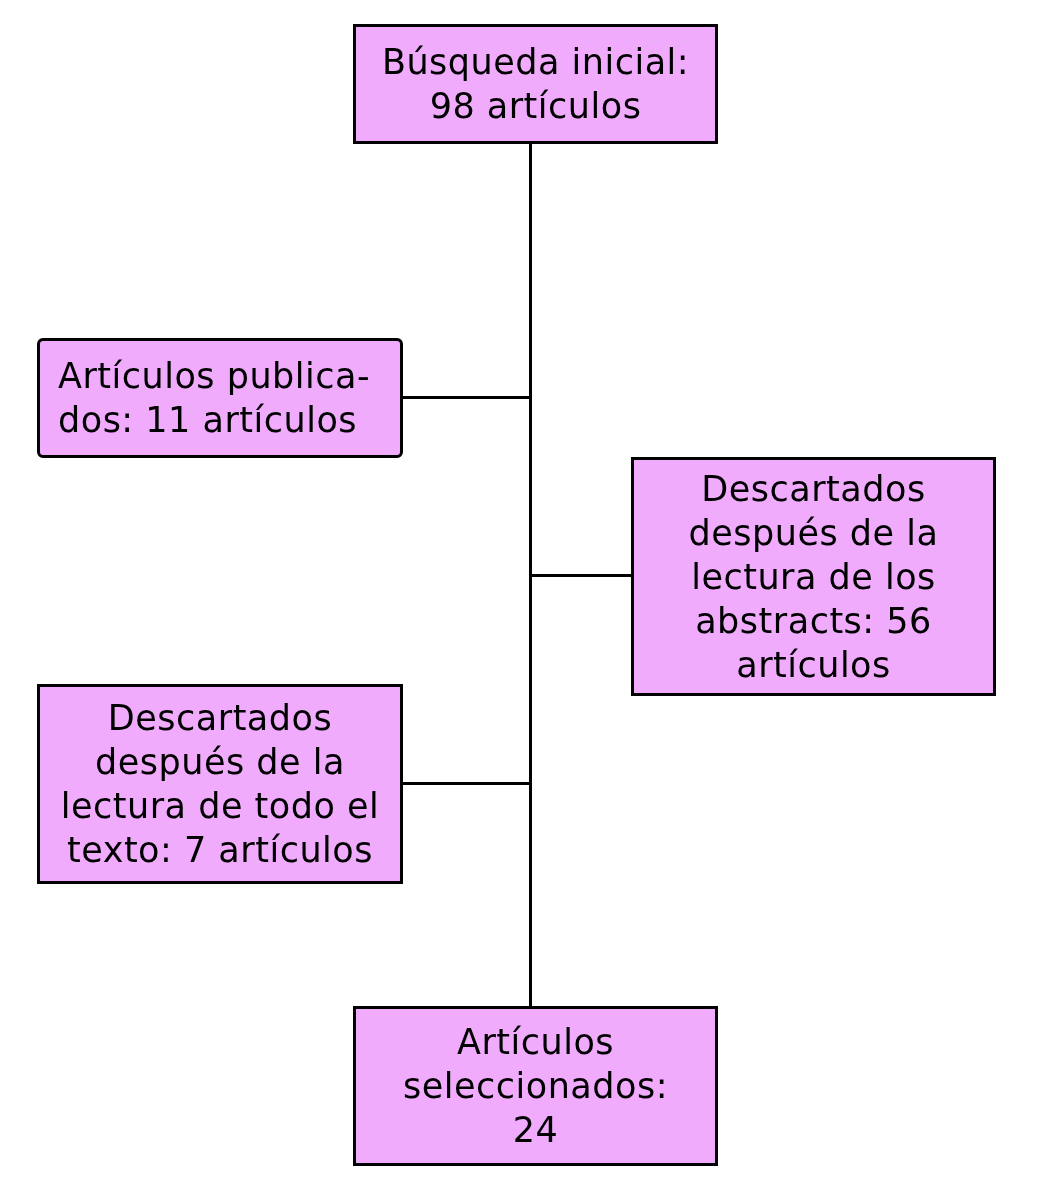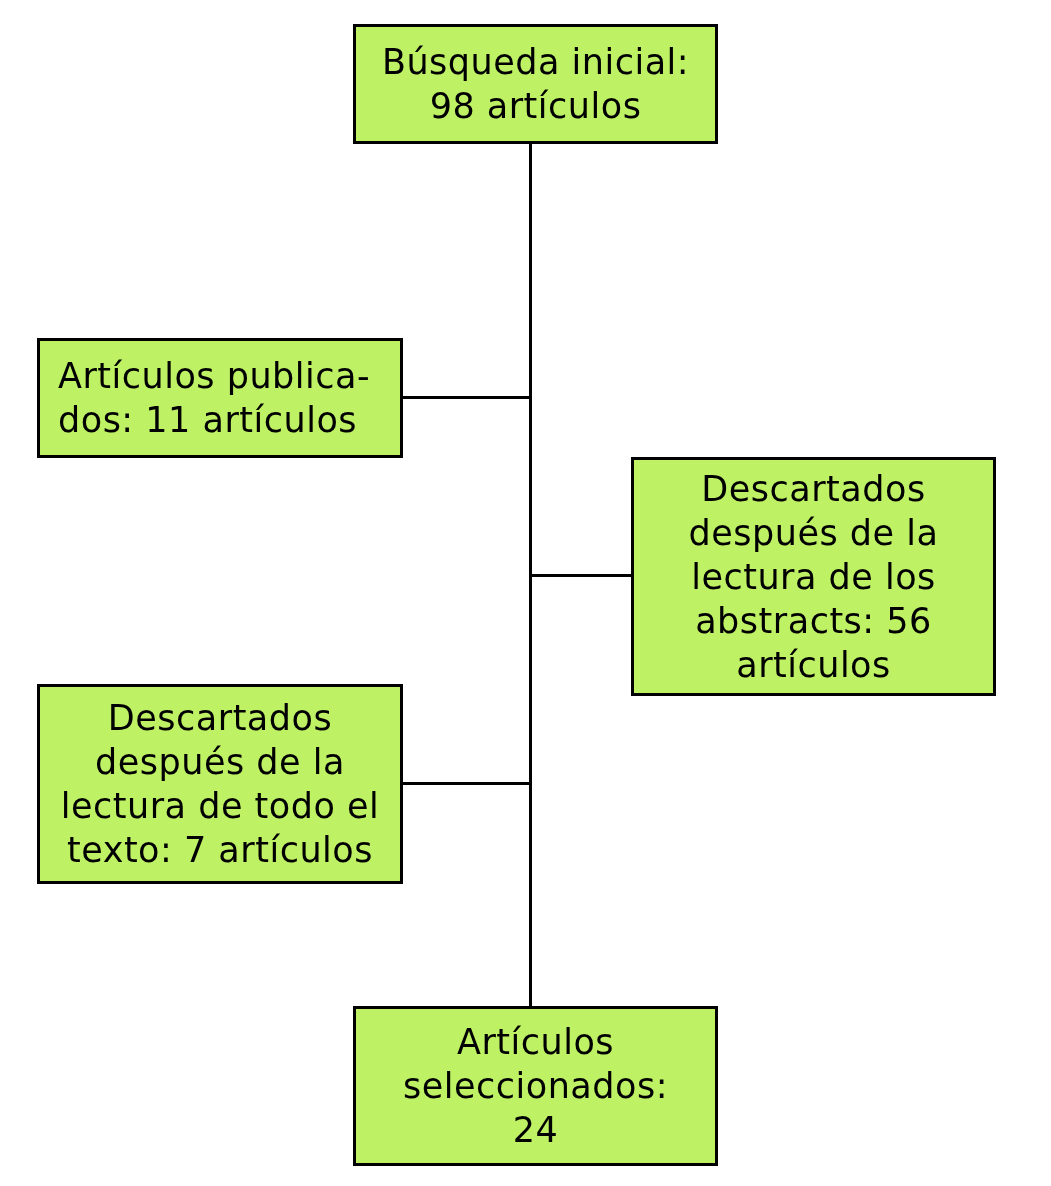--- a/index.html
+++ b/index.html
@@ -12,42 +12,42 @@
     width: 1051px;
     height: 1186px;
     background: #ffffff;
     font-family: "DejaVu Sans", "Liberation Sans", sans-serif;
     color: #000000;
   }
   .node {
     position: absolute;
     box-sizing: border-box;
     border: 3px solid #000000;
-    background: #bef264;
+    background: #f0abfc;
     display: flex;
     align-items: center;
     justify-content: center;
     text-align: center;
     font-size: 35px;
     line-height: 44px;
     white-space: pre-line;
     letter-spacing: 0.5px;
   }
   .node.align-left {
     justify-content: flex-start;
     text-align: left;
     padding-left: 18px;
   }
   .connector {
     position: absolute;
     background: #000000;
   }
   
   #box-busqueda-inicial      { left: 353px; top: 24px;   width: 365px; height: 120px; }
-  #box-articulos-publicados  { left: 37px;  top: 338px;  width: 366px; height: 120px; }
+  #box-articulos-publicados  { left: 37px;  top: 338px;  width: 366px; height: 120px; border-radius: 6px; }
   #box-descartados-abstracts { left: 631px; top: 457px;  width: 365px; height: 239px; }
   #box-descartados-texto     { left: 37px;  top: 684px;  width: 366px; height: 200px; }
   #box-articulos-seleccionados { left: 353px; top: 1006px; width: 365px; height: 160px; }
 
   #line-spine        { left: 529px; top: 143px; width: 3px;   height: 864px; }
   #line-stub-publicados { left: 402px; top: 396px; width: 128px; height: 3px; }
   #line-stub-abstracts  { left: 531px; top: 574px; width: 100px; height: 3px; }
   #line-stub-texto      { left: 402px; top: 782px; width: 128px; height: 3px; }
 </style>
 </head>

